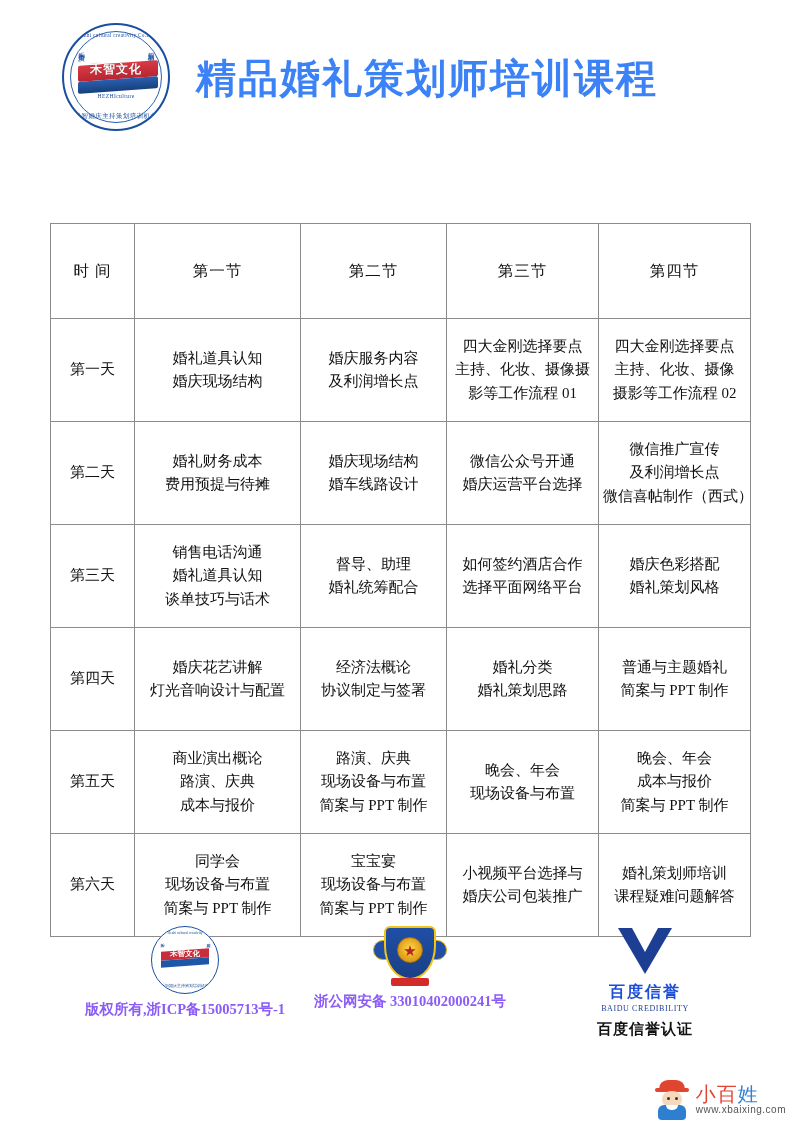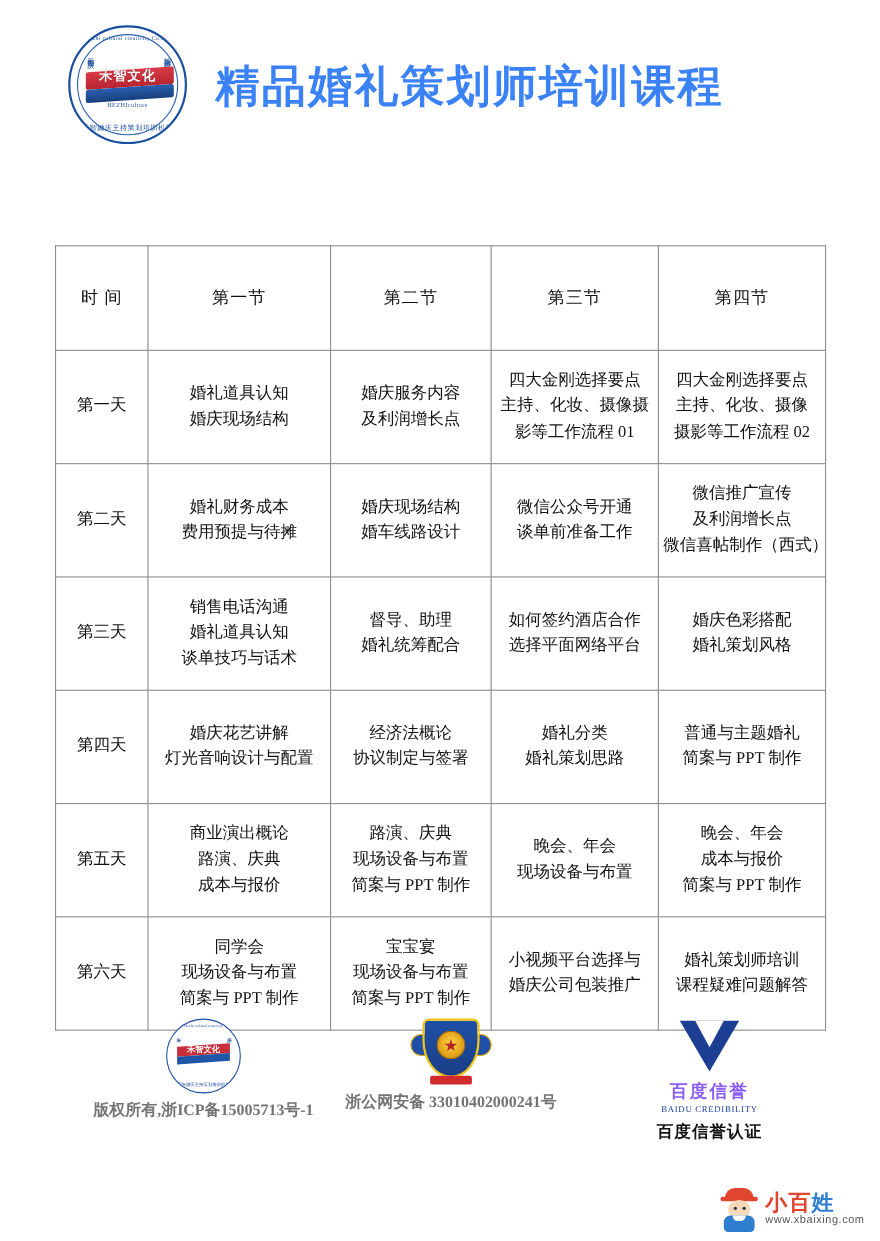--- a/index.html
+++ b/index.html
@@ -177,21 +177,21 @@
     position: absolute;
     text-align: center;
   }
   .f1 { left: 70px; top: 0; width: 230px; }
   .f2 { left: 300px; top: 0; width: 220px; }
   .f3 { left: 540px; top: 0; width: 210px; }
 
   .footer-caption {
     font-size: 14.5px;
     font-weight: bold;
-    color: #737373;
+    color: #8b5cf6;
     margin-top: 6px;
     white-space: nowrap;
   }
 
   
   .mini-seal {
     width: 66px;
     height: 66px;
     margin: 6px auto 0;
     position: relative;
@@ -284,21 +284,21 @@
     top: 0;
     transform: translateX(-50%);
     width: 0; height: 0;
     border-left: 13px solid transparent;
     border-right: 13px solid transparent;
     border-top: 24px solid #ffffff;
   }
   .v-caption-cn {
     font-size: 16px;
     font-weight: bold;
-    color: #8b5cf6;
+    color: #1d4ed8;
     letter-spacing: 2px;
     margin-top: 2px;
   }
   .v-caption-en {
     font-size: 8px;
     color: #1c3f94;
     letter-spacing: .6px;
     margin-top: 1px;
   }
   .v-caption-bottom {
@@ -328,21 +328,21 @@
   .wm-char .face { position:absolute; left:8px; top:11px; width:20px; height:16px; background:#f6d9bb; border-radius:50% 50% 45% 45%;}
   .wm-char .eye-l,.wm-char .eye-r{position:absolute; top:17px; width:3px;height:3px;background:#333;border-radius:50%;}
   .wm-char .eye-l{left:13px;} .wm-char .eye-r{left:21px;}
   .wm-char .body { position:absolute; left:4px; top:25px; width:28px; height:15px; background:#2f7fd1; border-radius:6px 6px 4px 4px;}
   .wm-char .collar{position:absolute; left:12px; top:25px; width:12px; height:5px; background:#fff; border-radius:0 0 6px 6px;}
   .wm-text {
     line-height: 1.05;
   }
   .wm-text .t1 {
     font-size: 20px;
-    font-weight: bold;
+    font-weight: normal;
     color: #e0452f;
     letter-spacing: 1px;
   }
   .wm-text .t1 .blue { color: #2f7fd1; }
   .wm-text .t2 {
     font-size: 10px;
     color: #555;
     letter-spacing: .5px;
     font-family: "Liberation Sans", sans-serif;
   }
@@ -412,21 +412,21 @@
           <td>
             <span class="cell-line">婚礼财务成本</span>
             <span class="cell-line">费用预提与待摊</span>
           </td>
           <td>
             <span class="cell-line">婚庆现场结构</span>
             <span class="cell-line">婚车线路设计</span>
           </td>
           <td>
             <span class="cell-line">微信公众号开通</span>
-            <span class="cell-line">谈单前准备工作</span>
+            <span class="cell-line">婚庆运营平台选择</span>
           </td>
           <td>
             <span class="cell-line">微信推广宣传</span>
             <span class="cell-line">及利润增长点</span>
             <span class="cell-line">微信喜帖制作（西式）</span>
           </td>
         </tr>
         <tr>
           <td>第三天</td>
           <td>

